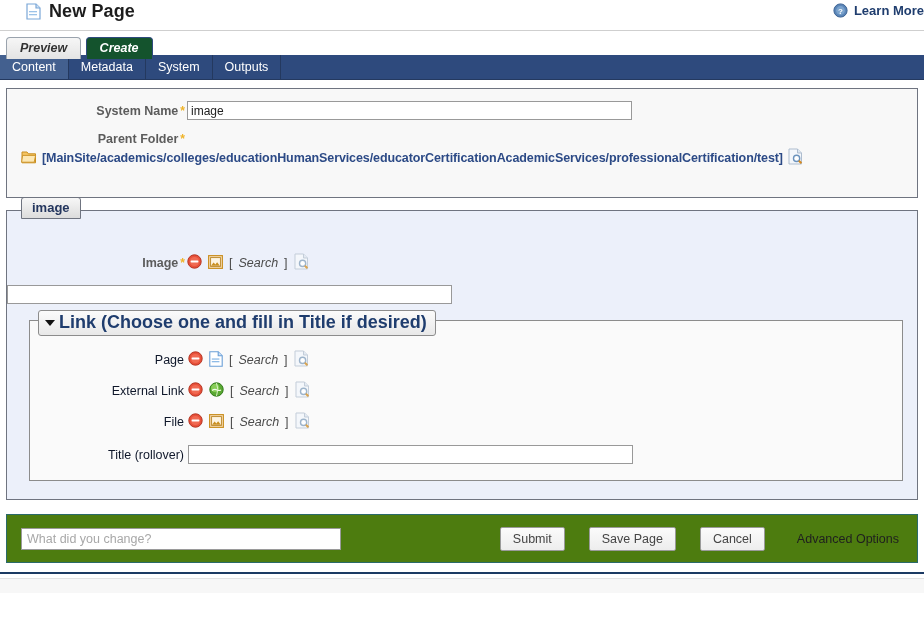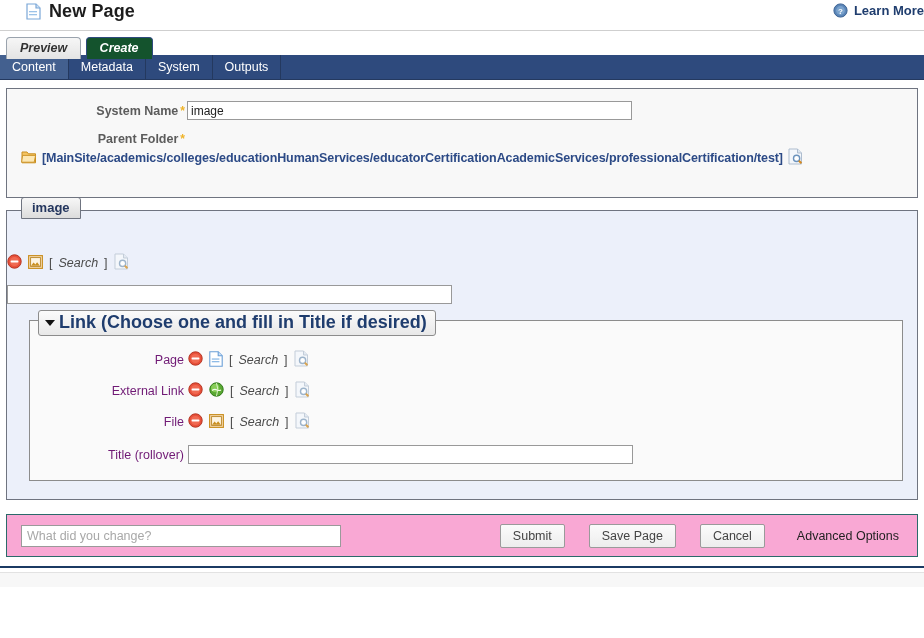--- a/index.html
+++ b/index.html
@@ -258,38 +258,38 @@
     width: 0; height: 0;
     border-left: 5px solid transparent;
     border-right: 5px solid transparent;
     border-top: 6px solid #111111;
     display: inline-block;
   }
   .link-label {
     width: 158px;
     text-align: right;
     font-size: 12.5px;
-    color: #701a75;
+    color: #0f172a;
     padding-right: 4px;
     box-sizing: border-box;
   }
   .link-row {
     display: flex;
     align-items: center;
     margin-top: 11px;
   }
   .link-row:first-of-type { margin-top: 0; }
   .input-title { width: 445px; }
 
   
   .bottom-bar {
     margin: 14px 6px 0 6px;
     border: 1px solid #2b6a6a;
-    background: #f9a8d4;
-    height: 43px;
+    background: #4d7c0f;
+    height: 49px;
     display: flex;
     align-items: center;
     padding: 0 14px 0 14px;
     box-sizing: border-box;
   }
   .comment-input {
     width: 320px;
     height: 22px;
     border: 1px solid #9a9a9a;
     background: #ffffff;
@@ -414,20 +414,23 @@
       </span>
     </div>
   </div>
 
   <div class="panel-image">
     <div class="legend-tab">image</div>
 
     <div class="row-spacer"></div>
 
     <div class="field-row" style="margin-top:0;">
+      <div class="field-label">
+        <span>Image</span><span class="req-star">*</span>
+      </div>
       <div class="icon-row">
         <span>
           <svg width="15" height="15" viewBox="0 0 15 15">
             <circle cx="7.5" cy="7.5" r="6.7" fill="#e8503a" stroke="#b63522" stroke-width="1"></circle>
             <circle cx="7.5" cy="7.5" r="4.6" fill="#f06a52"></circle>
             <rect x="3.6" y="6.6" width="7.8" height="2" rx="0.8" fill="#ffffff"></rect>
           </svg>
         </span>
         <span>
           <svg width="15" height="14" viewBox="0 0 15 14">

